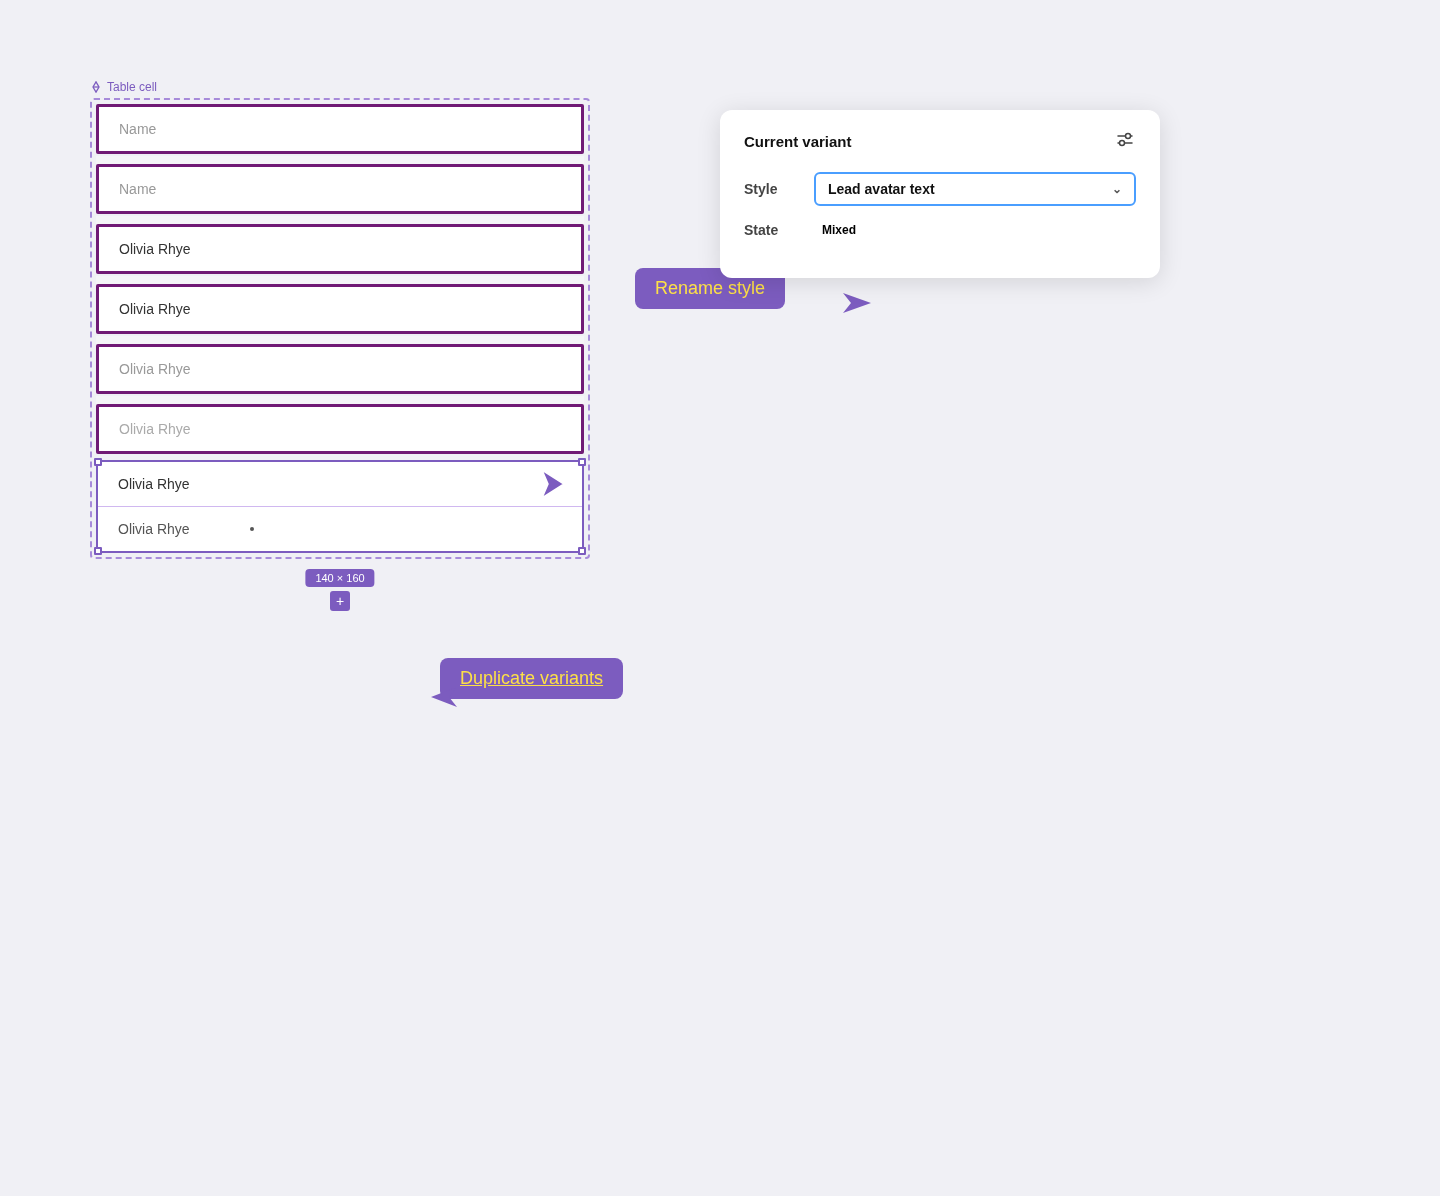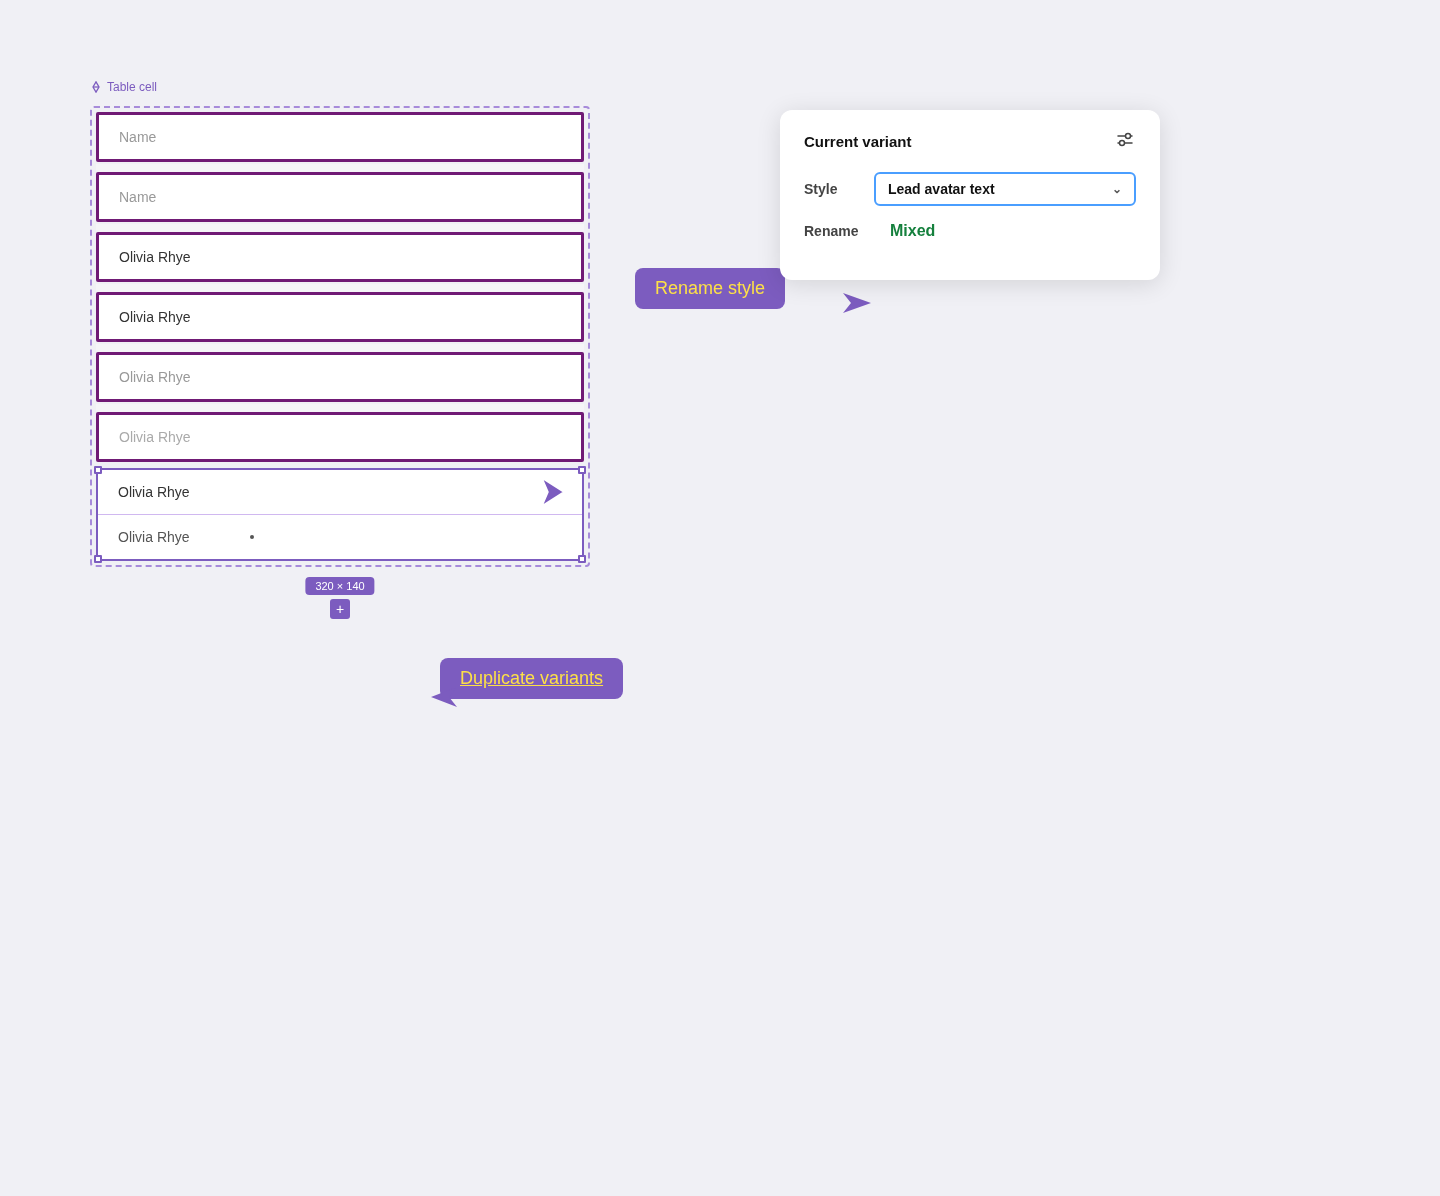--- a/index.html
+++ b/index.html
@@ -20,21 +20,21 @@
       left: 90px;
       width: 500px;
     }
 
     .table-cell-label {
       display: flex;
       align-items: center;
       gap: 5px;
       font-size: 12px;
       color: #7c5cbf;
-      margin-bottom: 12px;
+      margin-bottom: 4px;
       font-weight: 500;
     }
 
     .diamond-icon {
       width: 12px;
       height: 12px;
       display: inline-block;
     }
 
     .table-cell-outline {
@@ -172,21 +172,21 @@
       top: 658px;
       left: 440px;
       text-decoration: underline;
     }
 
     
     .variant-panel {
       position: absolute;
       top: 110px;
       right: 280px;
-      width: 380px;
+      width: 440px;
       background: white;
       border-radius: 12px;
       box-shadow: 0 4px 24px rgba(0,0,0,0.12);
       padding: 20px 24px 24px;
     }
 
     .panel-header {
       display: flex;
       align-items: center;
       justify-content: space-between;
@@ -227,23 +227,23 @@
       flex: 1;
       justify-content: space-between;
     }
 
     .chevron-down {
       font-size: 12px;
       color: #555;
     }
 
     .mixed-text {
-      font-size: 16px;
-      color: #15803d;
-      margin-left: 16px;
+      font-size: 12px;
+      color: #000000;
+      margin-left: 8px;
     }
   </style>
 </head>
 <body>
 
 <div class="table-cell-container">
 
   <div class="table-cell-label">
     <svg class="diamond-icon" viewBox="0 0 14 14" fill="none">
       <path d="M7 1L10.5 7L7 13L3.5 7L7 1Z" stroke="#7c5cbf" stroke-width="1.5" fill="none"></path>
@@ -298,21 +298,21 @@
         </svg>
       </div>
 
       <div class="selected-row-bottom">
         <span>Olivia Rhye</span>
         <span class="dot"></span>
       </div>
     </div>
 
     <div class="dimension-badge">
-      <span>320 × 140</span>
+      <span>140 × 160</span>
     </div>
 
     <div class="plus-button">
       <span>+</span>
     </div>
 
   </div>
 </div>
 
 <div class="tooltip-label tooltip-rename">
@@ -349,16 +349,16 @@
 
   <div class="panel-row">
     <span class="panel-label">Style</span>
     <div class="style-dropdown">
       <span>Lead avatar text</span>
       <span class="chevron-down">⌄</span>
     </div>
   </div>
 
   <div class="panel-row">
-    <span class="panel-label">Rename</span>
+    <span class="panel-label">State</span>
     <span class="mixed-text">Mixed</span>
   </div>
 </div>
 
 </body></html>

